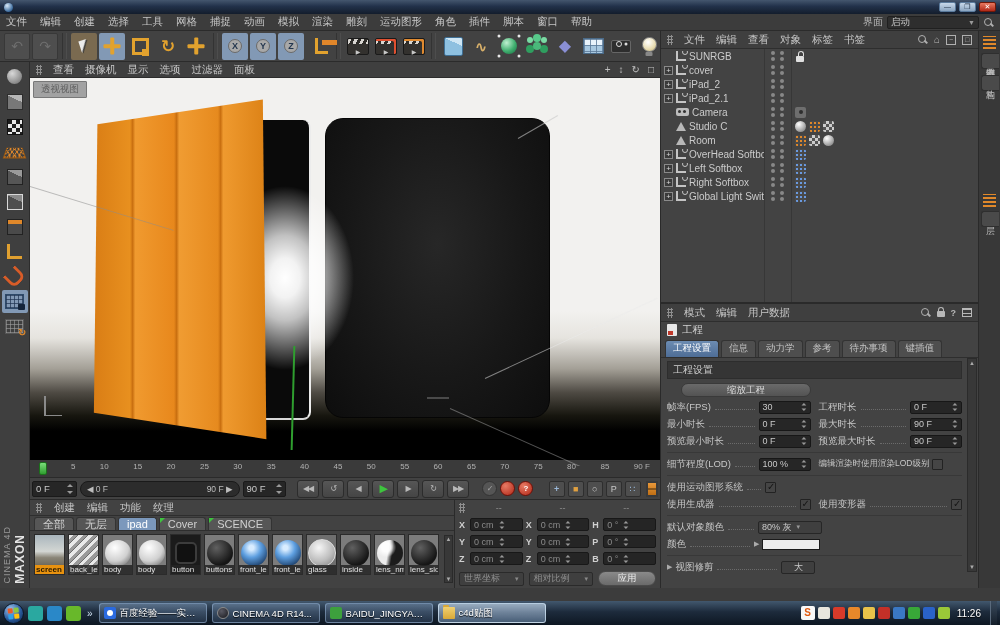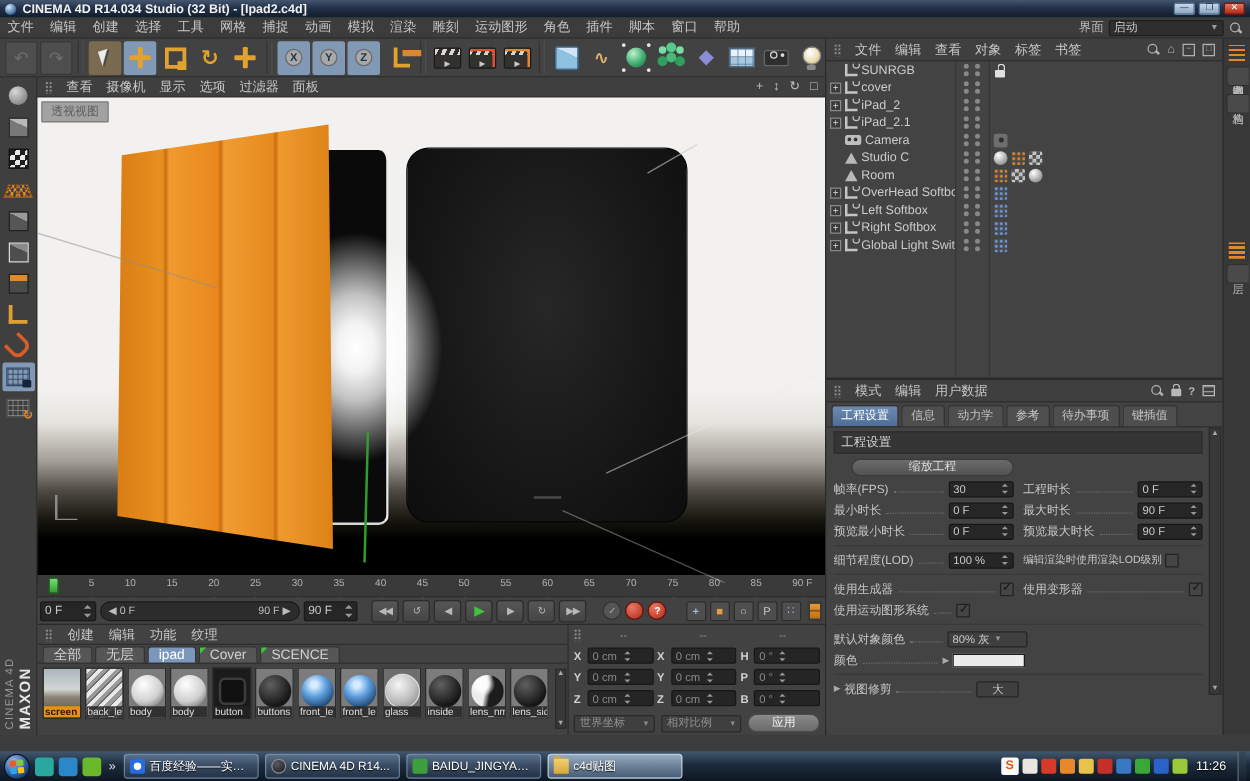--- a/index.html
+++ b/index.html
@@ -329,21 +329,20 @@
   #clock { color:#fff; font-size:10px; margin:0 6px 0 4px; text-shadow:0 1px 1px #000; }
   #showdesk { width:7px; height:24px; background:linear-gradient(180deg,#3a4a5c,#141e2a); border-left:1px solid #5a6a7c; flex:none; }
 </style>
 </head>
 <body>
 
 <div id="app">
 
   <div id="titlebar">
     <span class="app-icon"></span>
-    <span class="title">CINEMA 4D R14.034 Studio (32 Bit) - [Ipad2.c4d]</span>
     <span class="win-btns">
       <span class="win-btn">—</span>
       <span class="win-btn">❐</span>
       <span class="win-btn close">✕</span>
     </span>
   </div>
 
   <div id="menubar">
     <span class="menus">
 
@@ -957,20 +956,24 @@
         <span style="display:contents">
           
         <span class="menu-item">模式</span><span class="menu-item">编辑</span><span class="menu-item">用户数据</span></span>
         <span class="hdr-icons">
           <span class="mini-search"></span>
           <span class="mini-lock"></span>
           <span class="mini-q">?</span>
           <span class="mini-grid"></span>
         </span>
       </div>
+      <div id="am-objrow">
+        <span class="page-ico"></span>
+        <span class="objname">工程</span>
+      </div>
       <div id="am-tabs">
 
       <span class="atab active">工程设置</span>
           <span class="atab">信息</span>
           <span class="atab">动力学</span>
           <span class="atab">参考</span>
           <span class="atab">待办事项</span>
           <span class="atab">键插值</span>
         </div>
       <div id="am-body">
@@ -1047,37 +1050,37 @@
             </span>
           <span class="cell">
               <span class="am-label" style="font-size:8.5px">编辑渲染时使用渲染LOD级别</span>
               <span class="chk" style="margin-left:3px"></span>
             </span>
         </div>
 
         <div class="am-div"></div>
         <div class="am-row two">
           <span class="cell">
+              <span class="am-label">使用运动图形系统</span>
+              <span class="leader" style="max-width:14px"></span>
+              <span class="chk checked"></span>
+            </span>
+          <span class="cell"></span>
+        </div>
+        <div class="am-row two">
+          <span class="cell">
               <span class="am-label">使用生成器</span>
               <span class="leader"></span>
               <span class="chk checked"></span>
             </span>
           <span class="cell">
               <span class="am-label">使用变形器</span>
               <span class="leader"></span>
               <span class="chk checked"></span>
             </span>
-        </div>
-        <div class="am-row two">
-          <span class="cell">
-              <span class="am-label">使用运动图形系统</span>
-              <span class="leader" style="max-width:14px"></span>
-              <span class="chk checked"></span>
-            </span>
-          <span class="cell"></span>
         </div>
 
         <div class="am-div"></div>
         <div class="am-row">
           <span class="am-label">默认对象颜色</span>
           <span class="leader" style="max-width:26px"></span>
           <span class="aselect" style="width:64px">
               <i style="font-style:normal">80% 灰</i>
               <b>▾</b>
             </span>

